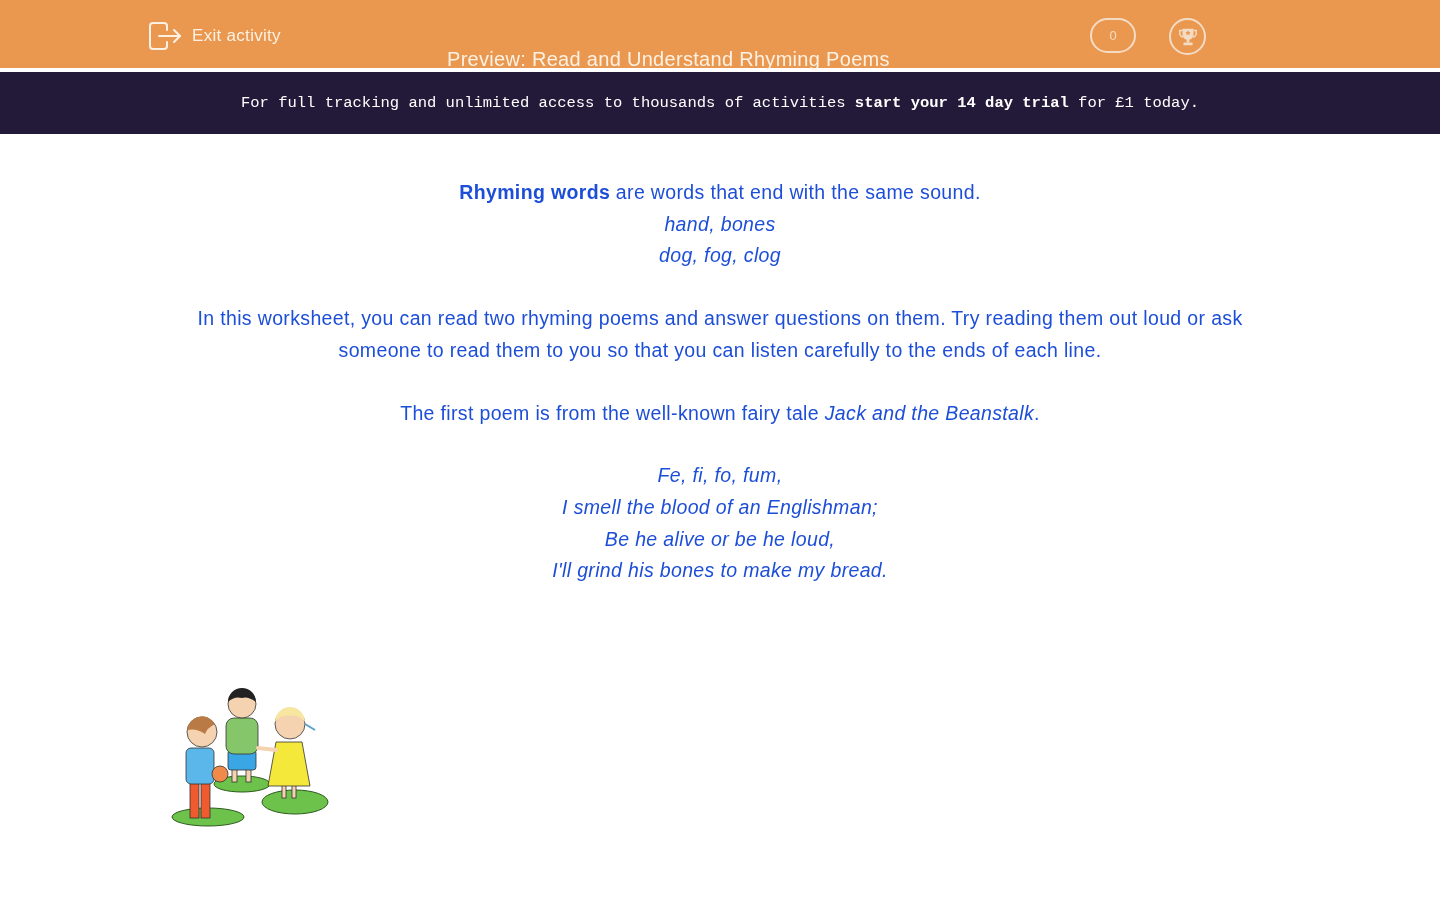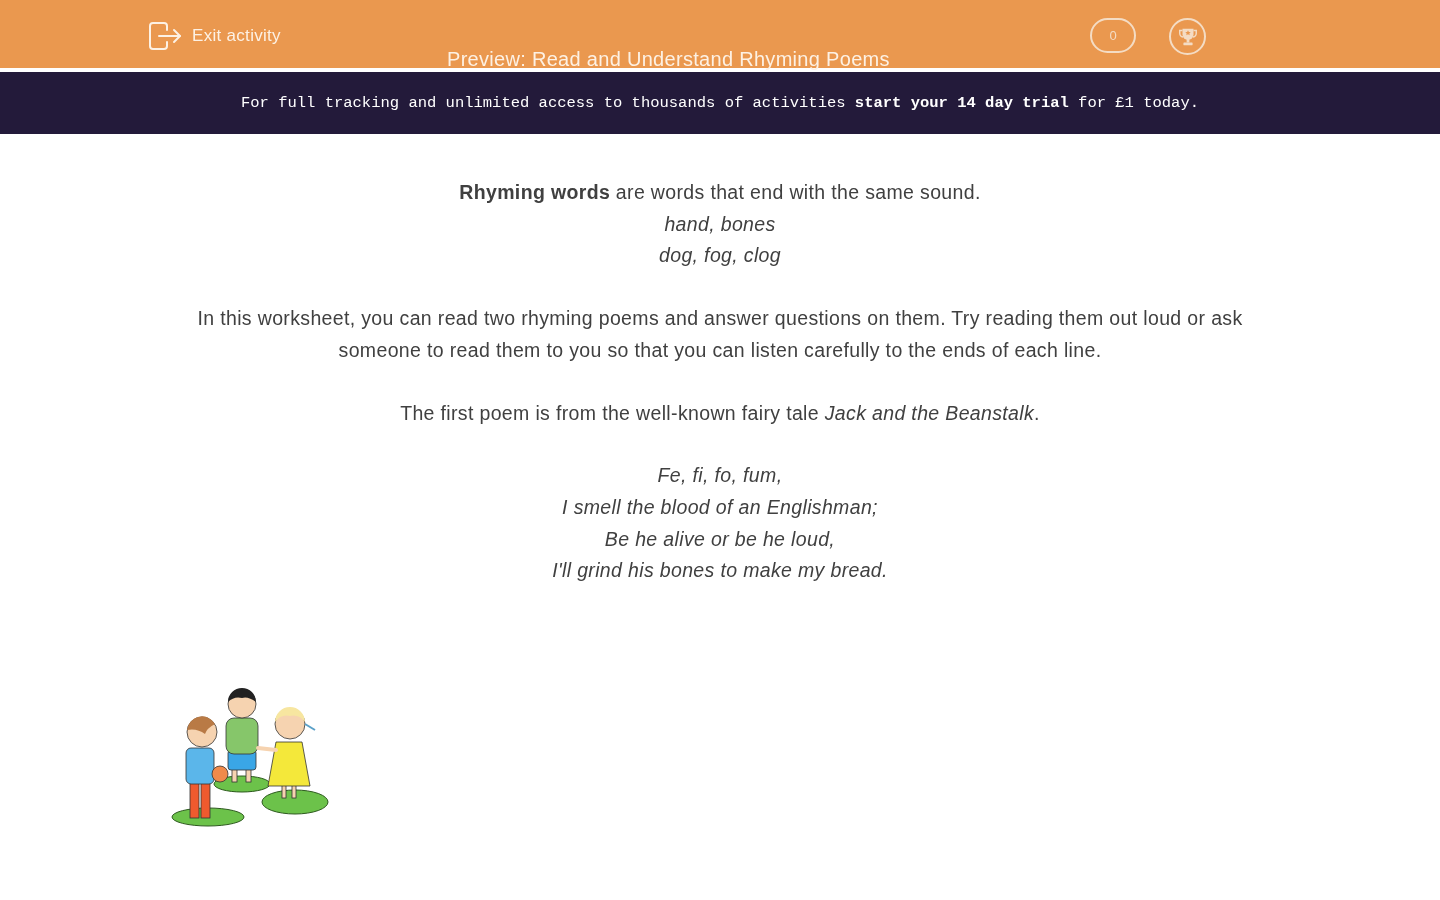--- a/index.html
+++ b/index.html
@@ -37,21 +37,21 @@
     position: absolute; left: 0; top: 72px; width: 1440px; height: 62px;
     background: #231a3a; color: #ffffff; font-size: 15.5px;
     display: flex; align-items: center; justify-content: center; font-family: Liberation Mono, monospace;
   }
   .banner b { font-weight: bold; }
   .banner .trial-link { cursor: pointer; }
 
   .content {
     position: absolute; left: 150px; top: 177px; width: 1140px;
     text-align: center; font-size: 19.5px; line-height: 31.7px; letter-spacing: 0.35px;
-    color: #404040;
+    color: #1d4ed8;
   }
   .content p { margin: 0; }
   .content .gap { height: 31px; }
   .content i { font-style: italic; }
   .content b { font-weight: bold; }
 
   .illustration {
     position: absolute; left: 168px; top: 680px; width: 166px; height: 154px;
   }
 </style>

